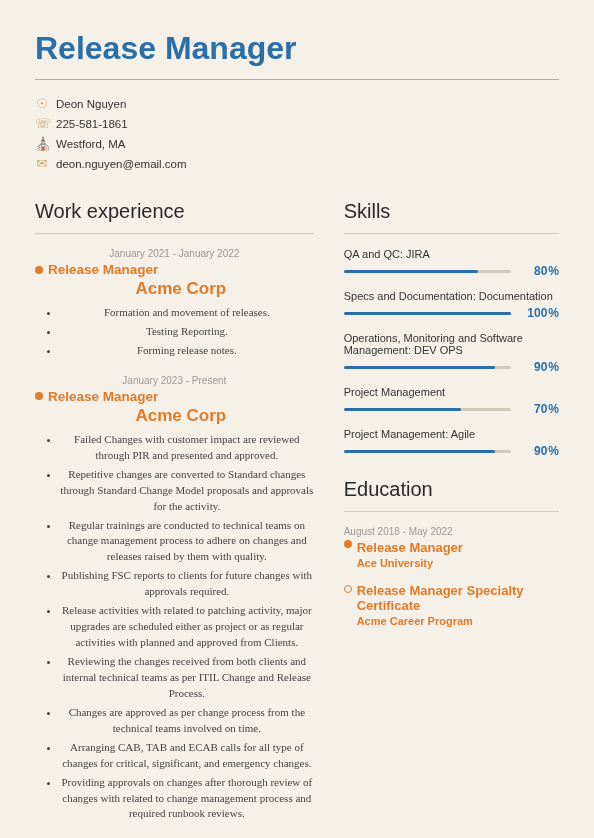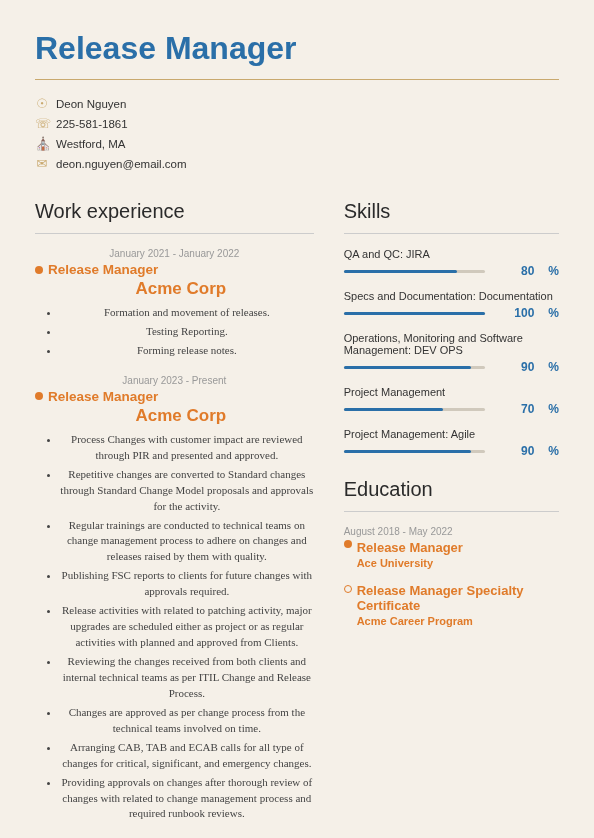--- a/index.html
+++ b/index.html
@@ -131,21 +131,21 @@
       margin-top: 12px;
     }
     .skill-label {
       font-size: 11px;
       color: #333;
       margin-bottom: 4px;
     }
     .skill-bar-row {
       display: flex;
       align-items: center;
-      gap: 14px;
+      gap: 1px;
     }
     .skill-bar-bg {
       flex: 1;
       height: 3px;
       background: #d0c9bc;
       border-radius: 2px;
       position: relative;
     }
     .skill-bar-fill {
       height: 3px;
@@ -232,21 +232,21 @@
     </div>
 
     <div class="job-entry">
       <div class="job-date">January 2023 - Present</div>
       <div class="job-title">
         <span class="bullet-dot"></span>
         <span>Release Manager</span>
       </div>
       <div class="company-name">Acme Corp</div>
       <ul class="job-bullets">
-        <li>Process Changes with customer impact are reviewed through PIR and presented and approved.</li>
+        <li>Failed Changes with customer impact are reviewed through PIR and presented and approved.</li>
         <li>Repetitive changes are converted to Standard changes through Standard Change Model proposals and approvals for the activity.</li>
         <li>Regular trainings are conducted to technical teams on change management process to adhere on changes and releases raised by them with quality.</li>
         <li>Publishing FSC reports to clients for future changes with approvals required.</li>
         <li>Release activities with related to patching activity, major upgrades are scheduled either as project or as regular activities with planned and approved from Clients.</li>
         <li>Reviewing the changes received from both clients and internal technical teams as per ITIL Change and Release Process.</li>
         <li>Changes are approved as per change process from the technical teams involved on time.</li>
         <li>Arranging CAB, TAB and ECAB calls for all type of changes for critical, significant, and emergency changes.</li>
         <li>Providing approvals on changes after thorough review of changes with related to change management process and required runbook reviews.</li>
 
       </ul>

